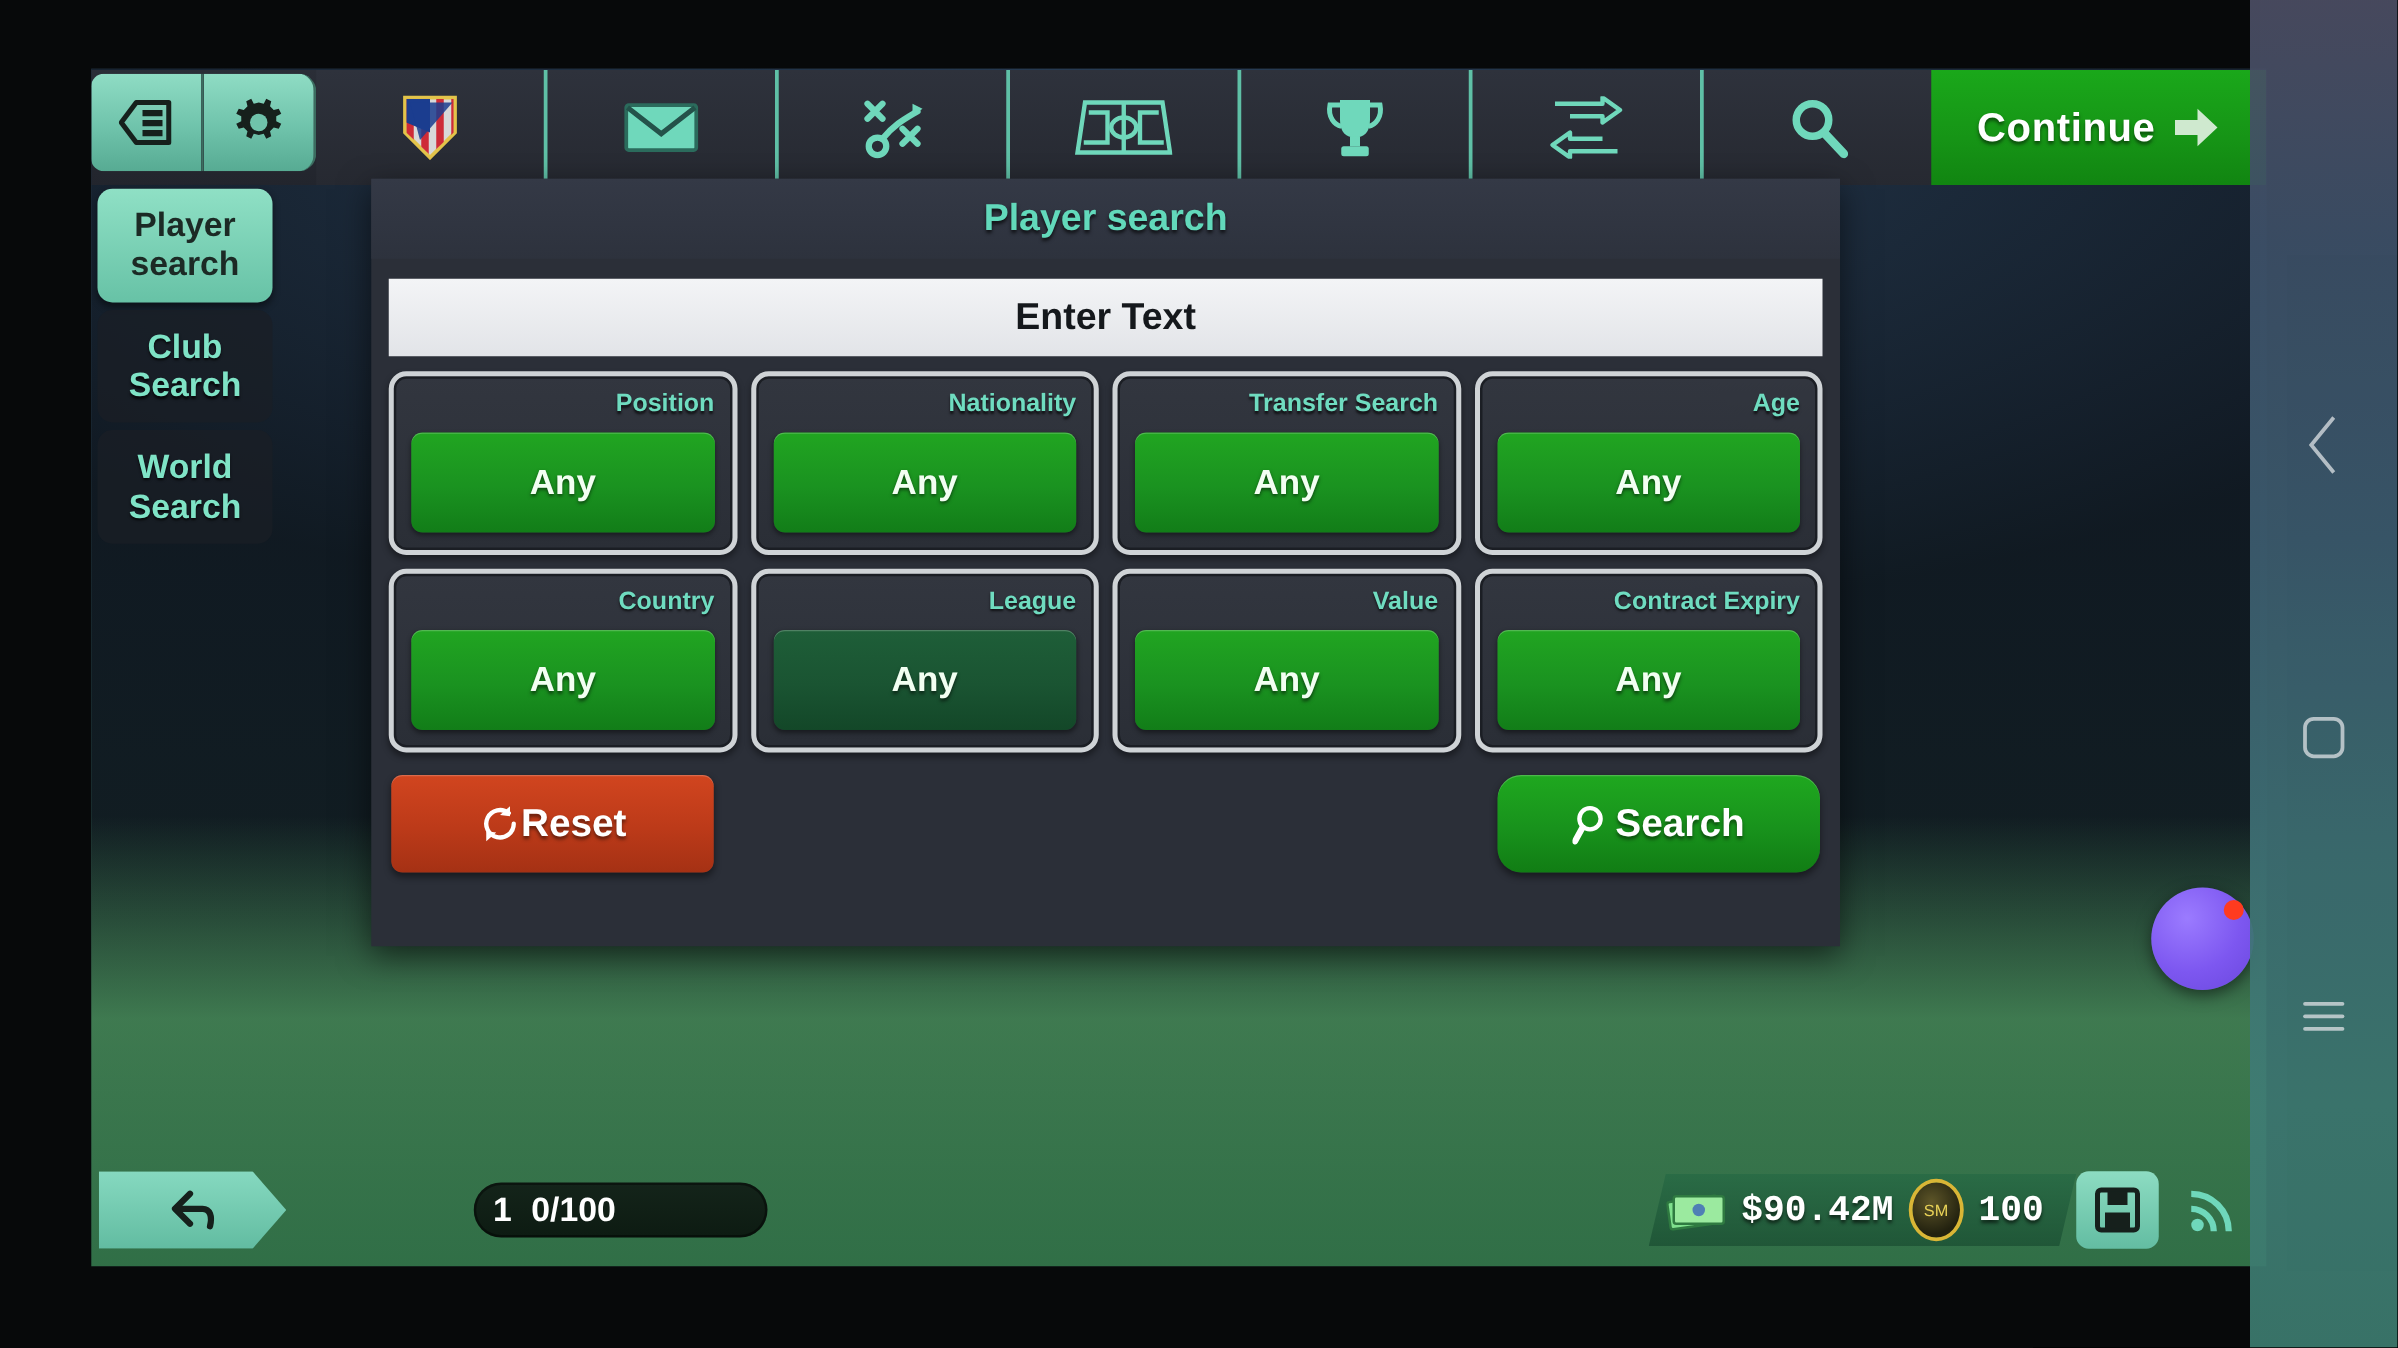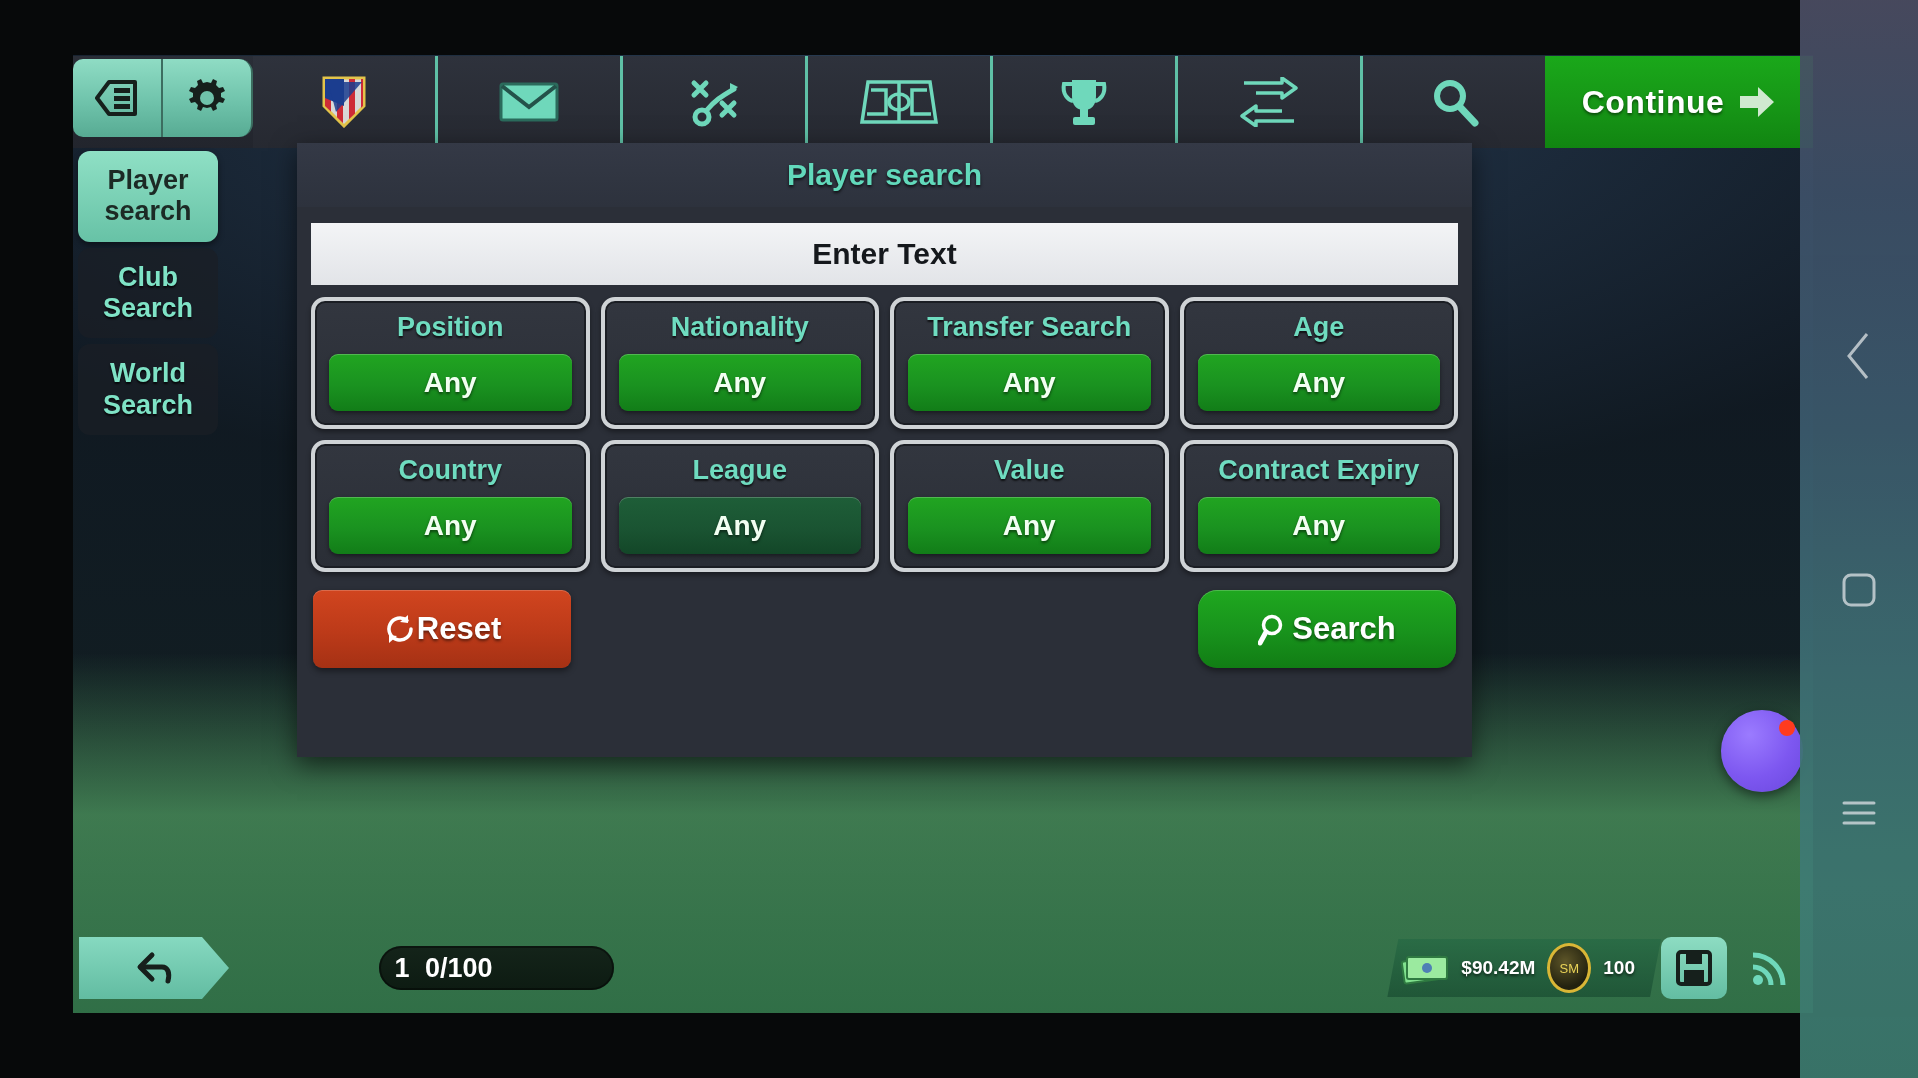--- a/index.html
+++ b/index.html
@@ -112,27 +112,27 @@
     display:grid; grid-template-columns:repeat(4,1fr);
     gap:11px;
   }
   .card{
     border:4px solid #cfd3d6; border-radius:14px;
     background:linear-gradient(180deg,#32363f 0%,#2a2e36 100%);
     padding:11px 14px 14px 14px;
     box-shadow:inset 0 0 0 2px #1b1e24, 0 3px 5px rgba(0,0,0,.4);
   }
   .card-title{
-    text-align:center; color:#6fdcc0; font-size:27px; font-weight:700;
+    text-align:right; color:#6fdcc0; font-size:20px; font-weight:700;
     font-family:"Liberation Sans Narrow","Liberation Sans",sans-serif;
     text-shadow:0 2px 2px rgba(0,0,0,.7);
     margin-bottom:11px; white-space:nowrap;
   }
   .card-value{
-    height:57px; border-radius:9px;
+    height:80px; border-radius:9px;
     background:linear-gradient(180deg,#21a521 0%,#1a9220 55%,#127d18 100%);
     display:flex; align-items:center; justify-content:center;
     color:#f2fff2; font-size:28px; font-weight:700;
     font-family:"Liberation Sans Narrow","Liberation Sans",sans-serif;
     text-shadow:0 2px 3px rgba(0,0,0,.55);
     box-shadow:inset 0 1px 0 rgba(255,255,255,.22), 0 2px 4px rgba(0,0,0,.45);
   }
   .card-value.dim{
     background:linear-gradient(180deg,#1e5e38 0%,#1a5432 55%,#134728 100%);
   }
@@ -177,22 +177,22 @@
     flex:1; color:#fff; font-size:27px; font-weight:700;
     font-family:"Liberation Sans Narrow","Liberation Sans",sans-serif;
   }
   .spacer{ flex:1; }
   .money{
     display:flex; align-items:center; gap:12px; height:58px; padding:0 26px 0 14px;
     background:linear-gradient(180deg,rgba(38,105,68,.75),rgba(26,78,50,.75));
     clip-path:polygon(4% 0,100% 0,96% 100%,0 100%);
   }
   .money .txt{
-    color:#fff; font-size:19px; font-weight:700;
-    font-family:Liberation Sans, sans-serif;
+    color:#fff; font-size:29px; font-weight:700;
+    font-family:Liberation Mono, monospace;
     text-shadow:0 2px 3px rgba(0,0,0,.6);
   }
   .coin{
     width:44px; height:50px; border-radius:50%;
     background:radial-gradient(circle at 40% 35%,#5d5528,#22210f 70%);
     border:3px solid #d9b636;
     display:flex; align-items:center; justify-content:center;
     color:#e8d257; font-size:13px; font-weight:400;
   }
   .sq-btn{

